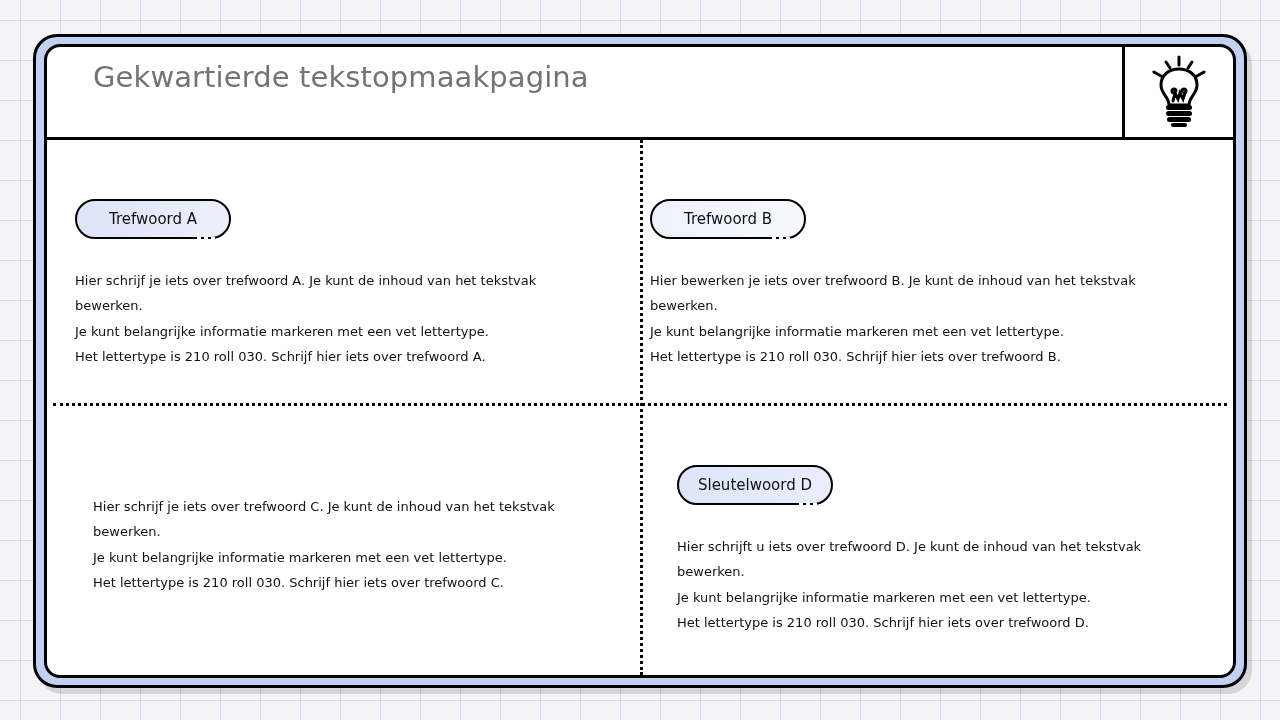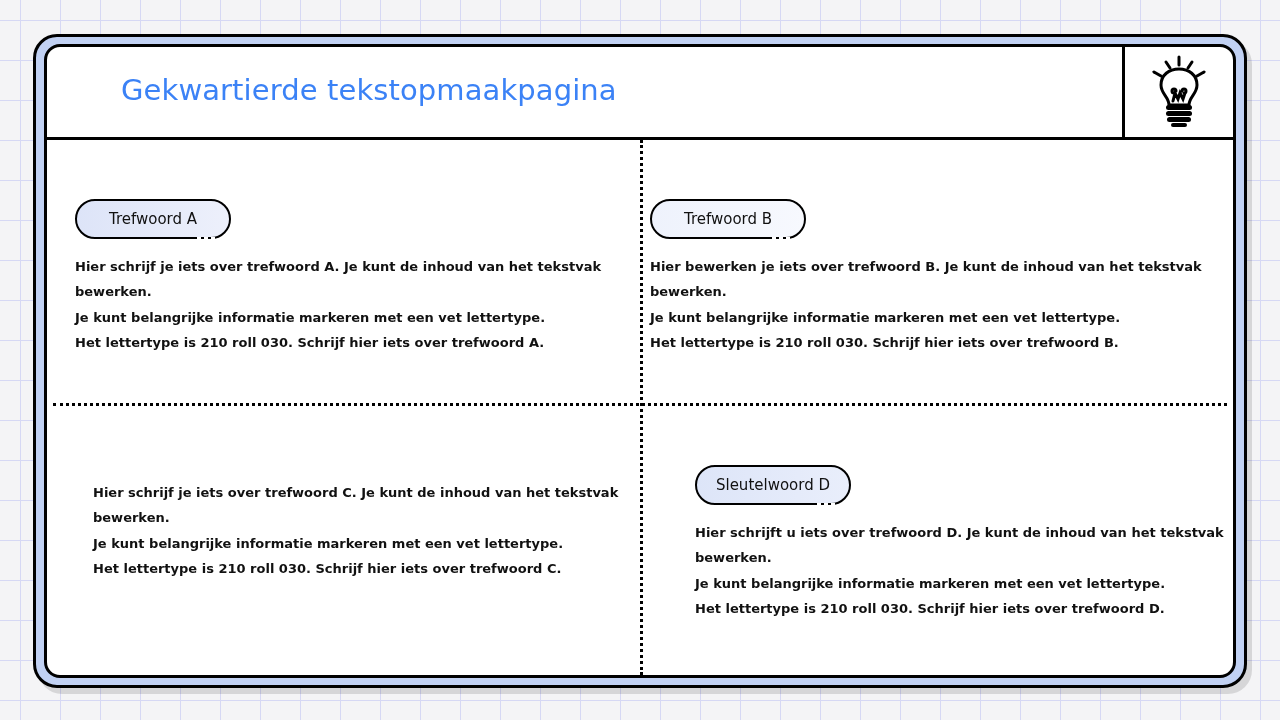--- a/index.html
+++ b/index.html
@@ -21,55 +21,55 @@
     }
     .panel {
       position: absolute; left: 8px; top: 7px; right: 8px; bottom: 7px;
       background: #fff; border: 3px solid #000; border-radius: 16px; overflow: hidden;
     }
     .header {
       position: absolute; left: 0; top: 0; right: 0; height: 90px;
       border-bottom: 3px solid #000;
     }
     .title {
-      position: absolute; left: 46px; top: 26px;
-      font-size: 29px; font-weight: 500; letter-spacing: 0.1px; color: #3b82f6; margin-left: 28px;
+      position: absolute; left: 46px; top: 13px;
+      font-size: 29px; font-weight: 500; letter-spacing: 0.1px; color: #737373;
     }
     .icon-cell {
       position: absolute; right: 0; top: 0; width: 108px; height: 90px;
       border-left: 3px solid #000;
     }
     .icon-cell svg { position: absolute; left: 25px; top: 6px; }
     .vdiv {
       position: absolute; left: 593px; top: 93px; bottom: 0; width: 0;
       border-left: 3px dotted #000;
     }
     .hdiv {
       position: absolute; left: 6px; right: 6px; top: 356px; height: 0;
       border-top: 3px dotted #000;
     }
     .quad { position: absolute; width: 520px; }
     .q1 { left: 28px; top: 152px; }
     .q2 { left: 603px; top: 152px; }
     .q3 { left: 46px; top: 418px; }
-    .q4 { left: 648px; top: 418px; }
+    .q4 { left: 630px; top: 418px; }
     .pill {
       position: relative; display: inline-block; box-sizing: border-box;
       width: 156px; height: 40px; border: 2px solid #000; border-radius: 20px;
       text-align: center; line-height: 36px; font-size: 15px; font-weight: 500; color: #111;
     }
     .pill::after {
       content: ""; position: absolute; right: 12px; bottom: -2px; width: 20px; height: 2px;
       background: repeating-linear-gradient(to right, #fff 0 4px, transparent 4px 7px);
     }
     .pill.tint-a { background: linear-gradient(90deg, #dde4f8 0%, #edf0fb 100%); }
     .pill.tint-b { background: linear-gradient(90deg, #eef2fc 0%, #f7f9fe 100%); }
     .pill.tint-c { background: linear-gradient(90deg, #eef0fa 0%, #f8f9fd 100%); }
     .pill.tint-d { background: linear-gradient(90deg, #dde5f8 0%, #e9eefb 100%); }
-    .body-text { margin-top: 15px; font-size: 13px; line-height: 25.3px; color: #111; font-weight: bold; }
+    .body-text { margin-top: 29px; font-size: 13px; line-height: 25.3px; color: #111; }
     .body-text div { white-space: nowrap; }
   </style>
 </head>
 <body>
 
 <div class="frame">
   <div class="panel">
 
     <div class="header">
       <div class="title">Gekwartierde tekstopmaakpagina</div>

